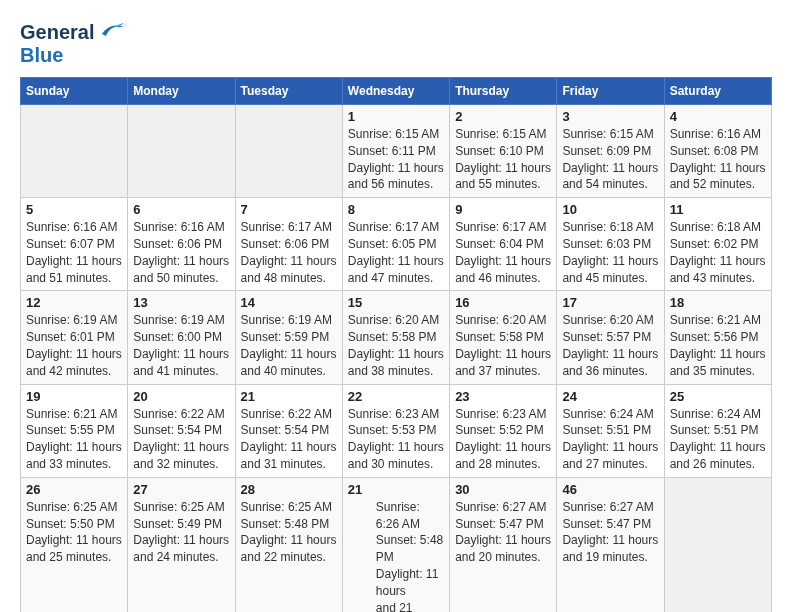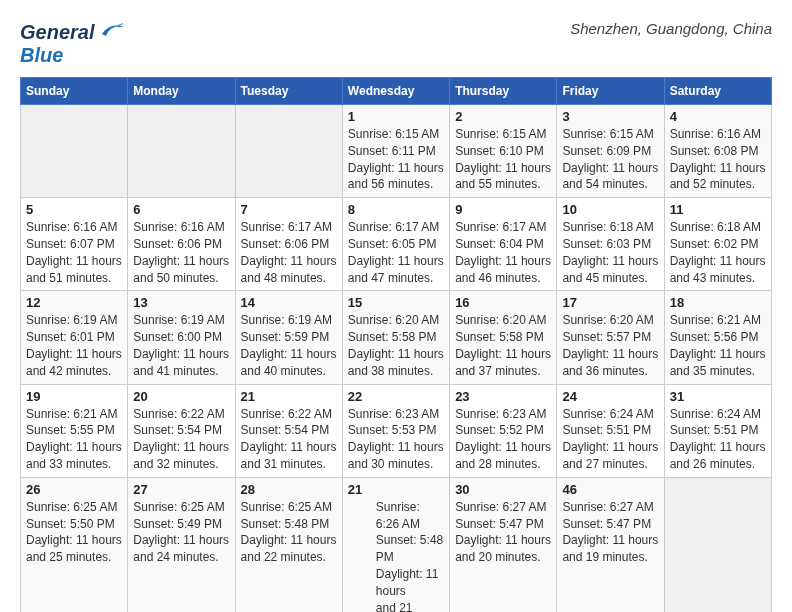--- a/index.html
+++ b/index.html
@@ -6,23 +6,22 @@
     body {
       font-family: Arial, sans-serif;
       background: #fff;
       width: 792px;
       min-height: 612px;
       padding: 20px;
     }
     .header-area {
       display: flex;
       justify-content: space-between;
-      align-items: flex-start;
+      align-items: flex-end;
       margin-bottom: 10px;
-      font-style: italic;
     }
     .logo {
       display: flex;
       flex-direction: column;
       align-items: flex-start;
     }
     .title-area {
       text-align: right;
     }
     .month-title {
@@ -106,21 +105,20 @@
           <path d="M2 14 C6 8, 12 4, 20 6 C24 7, 26 5, 27 2 C25 6, 22 8, 18 7 C14 6, 8 10, 6 16 Z" fill="#1e6fb5"></path>
           <path d="M14 7 C16 5, 20 4, 24 3 C21 6, 18 7, 14 7Z" fill="#5ba3d9"></path>
         </svg>
       </span>
     </div>
     <div>
       <span class="logo-blue">Blue</span>
     </div>
   </div>
   <div class="title-area">
-    <div class="location">Shenzhen, Guangdong, China</div>
   </div>
 </div>
 
 <table>
   <thead>
     <tr>
     <th>Sunday</th>
         <th>Monday</th>
         <th>Tuesday</th>
         <th>Wednesday</th>
@@ -302,21 +300,21 @@
 and 28 minutes.</div>
         </td>
         <td>
           <span class="day-num">24</span>
           <div class="day-info" style="white-space: pre-line;">Sunrise: 6:24 AM
 Sunset: 5:51 PM
 Daylight: 11 hours
 and 27 minutes.</div>
         </td>
         <td>
-          <span class="day-num">31</span>
+          <span class="day-num">25</span>
           <div class="day-info" style="white-space: pre-line;">Sunrise: 6:24 AM
 Sunset: 5:51 PM
 Daylight: 11 hours
 and 26 minutes.</div>
         </td>
       </tr>
       <tr>
         <td>
           <span class="day-num">26</span>
           <div class="day-info" style="white-space: pre-line;">Sunrise: 6:25 AM

